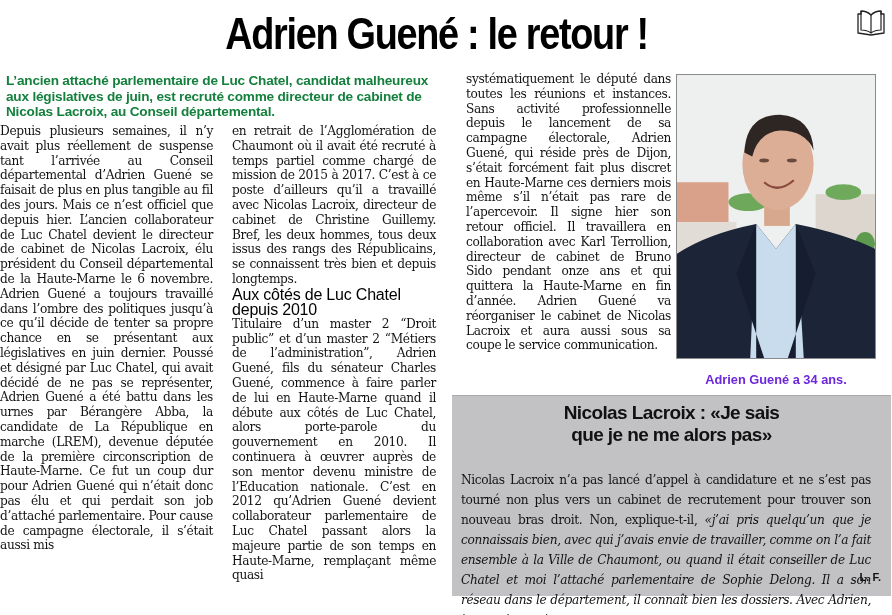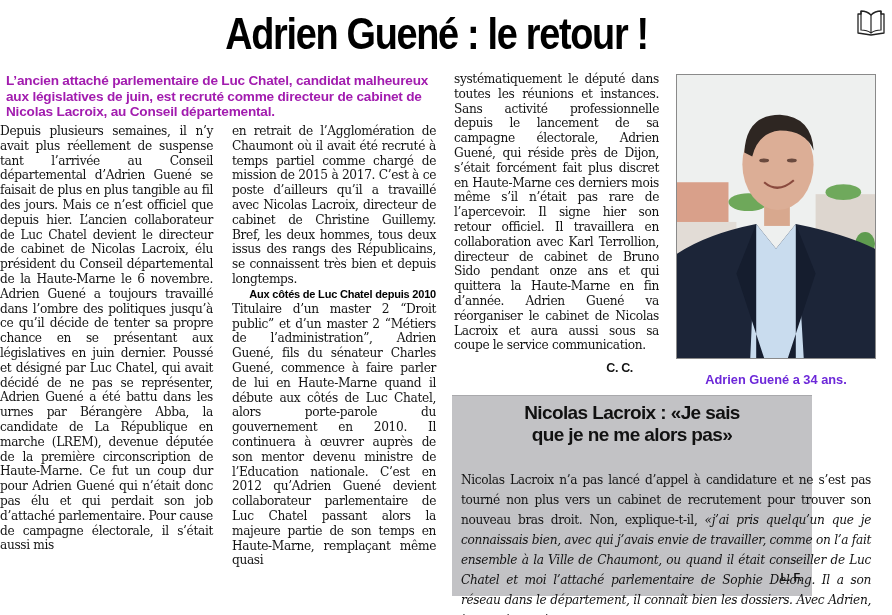--- a/index.html
+++ b/index.html
@@ -12,59 +12,59 @@
     font-family: "Liberation Sans", sans-serif;
     font-weight: bold; font-size: 44px; letter-spacing: -1.5px;
     transform: scaleX(0.86); transform-origin: 440px 0;
     line-height: 52px; color: #000;
   }
   .book-icon { position: absolute; left: 856px; top: 10px; width: 30px; height: 26px; }
 
   .lede {
     position: absolute; left: 6px; top: 73px; width: 440px;
     font-family: "Liberation Sans", sans-serif; font-weight: bold;
-    font-size: 13.6px; line-height: 15.6px; color: #a21caf;
+    font-size: 13.6px; line-height: 15.6px; color: #15803d;
     letter-spacing: -0.2px;
   }
 
   .col {
     position: absolute;
     font-family: "DejaVu Serif", serif;
     font-size: 12.2px; line-height: 14.8px;
     text-align: justify; hyphens: manual;
     color: #141414; letter-spacing: -0.35px;
   }
   .col p { text-indent: 0; }
   .col1 { left: 0; top: 124px; width: 213px; }
   .col2 { left: 232px; top: 124px; width: 204px; }
-  .col3 { left: 454px; top: 72px; width: 205px; }
+  .col3 { left: 466px; top: 72px; width: 205px; }
 
   .subhead {
-    font-family: "Liberation Sans", sans-serif; font-weight: bold;
-    text-align: right; font-size: 11px; line-height: 15px; color: #000;
+    font-family: "Liberation Sans", sans-serif; font-weight: normal;
+    text-align: left; font-size: 16px; line-height: 15px; color: #000;
     letter-spacing: -0.2px;
   }
   .signature {
     font-family: "Liberation Sans", sans-serif; font-weight: bold;
     text-align: right; font-size: 12.5px; margin-top: 8px; padding-right: 26px;
   }
 
   .photo {
     position: absolute; left: 676px; top: 74px; width: 200px; height: 285px;
     border: 1px solid #8a8a8a; overflow: hidden;
     background: linear-gradient(180deg, #f4f5f4 0%, #eef0ee 40%, #e6e3df 100%);
   }
   .photo svg { width: 100%; height: 100%; display: block; }
   .caption {
     position: absolute; left: 676px; top: 372px; width: 200px; text-align: center;
     font-family: Liberation Sans, sans-serif; font-weight: bold; font-size: 12.8px; color: #6d28d9;
   }
 
   .box {
-    position: absolute; left: 452px; top: 395px; width: 360px; height: 201px;
+    position: absolute; left: 452px; top: 395px; width: 439px; height: 201px;
     background: #c2c2c5; border-top: 1px solid #a9a9ac;
   }
   .box-title {
     position: absolute; left: 0; top: 6px; width: 100%; text-align: center;
     font-family: "Liberation Sans", sans-serif; font-weight: bold;
     font-size: 19px; line-height: 22px; color: #111; letter-spacing: -0.6px;
   }
   .box-body {
     position: absolute; left: 9px; top: 57px; width: 410px;
     font-family: "DejaVu Serif", serif; font-size: 12.2px; line-height: 20px;
@@ -96,21 +96,20 @@
 </div>
 
 <div class="col col2">
   <p>en retrait de l’Agglomération de Chaumont où il avait été recruté à temps partiel comme chargé de mission de 2015 à 2017. C’est à ce poste d’ailleurs qu’il a travaillé avec Nicolas Lacroix, directeur de cabinet de Christine Guillemy. Bref, les deux hommes, tous deux issus des rangs des Républicains, se connaissent très bien et depuis longtemps.</p>
   <div class="subhead">Aux côtés de Luc Chatel depuis 2010</div>
   <p>Titulaire d’un master 2 “Droit public” et d’un master 2 “Métiers de l’administration”, Adrien Guené, fils du sénateur Charles Guené, commence à faire parler de lui en Haute-Marne quand il débute aux côtés de Luc Chatel, alors porte-parole du gouvernement en 2010. Il continuera à œuvrer auprès de son mentor devenu ministre de l’Education nationale. C’est en 2012 qu’Adrien Guené devient collaborateur parlementaire de Luc Chatel passant alors la majeure partie de son temps en Haute-Marne, remplaçant même quasi</p>
 </div>
 
 <div class="col col3">
   <p>systématiquement le député dans toutes les réunions et instances. Sans activité professionnelle depuis le lancement de sa campagne électorale, Adrien Guené, qui réside près de Dijon, s’était forcément fait plus discret en Haute-Marne ces derniers mois même s’il n’était pas rare de l’apercevoir. Il signe hier son retour officiel. Il travaillera en collaboration avec Karl Terrollion, directeur de cabinet de Bruno Sido pendant onze ans et qui quittera la Haute-Marne en fin d’année. Adrien Guené va réorganiser le cabinet de Nicolas Lacroix et aura aussi sous sa coupe le service communication.</p>
-  <div class="signature">C. C.</div>
 </div>
 
 <div class="photo">
   <svg viewBox="0 0 200 285" preserveAspectRatio="none">
     <rect x="0" y="0" width="200" height="285" fill="#eef0ef"></rect>
 
     <rect x="0" y="108" width="52" height="50" fill="#d9a08a"></rect>
     <rect x="0" y="148" width="60" height="40" fill="#e2dcd6"></rect>
     <rect x="140" y="120" width="60" height="55" fill="#ddd6cf"></rect>
     <ellipse cx="72" cy="128" rx="20" ry="9" fill="#6ea85a"></ellipse>

